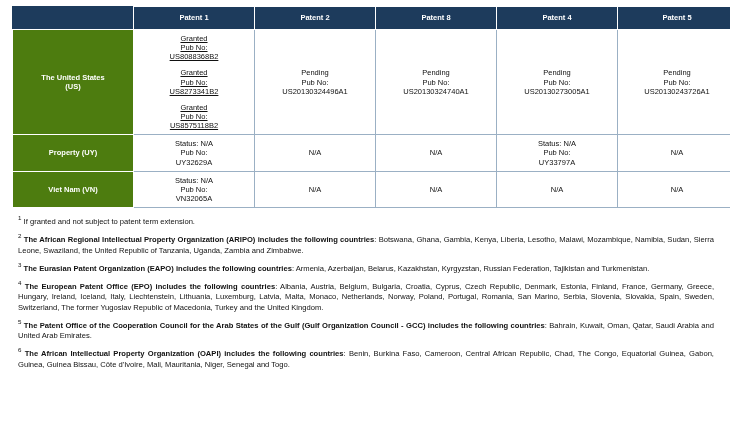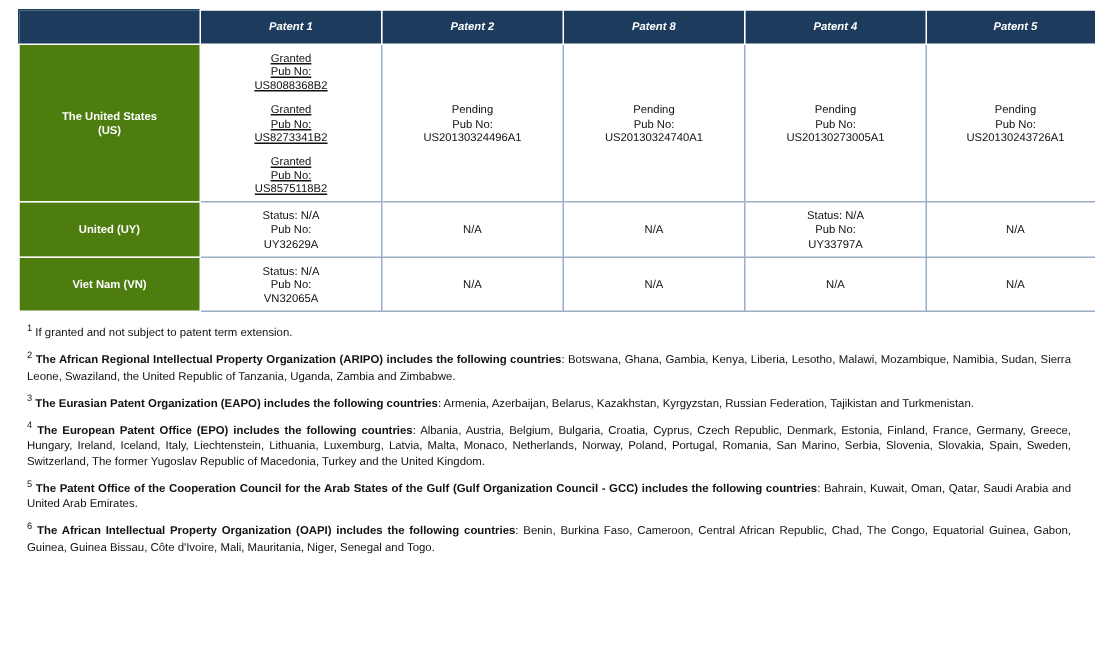--- a/index.html
+++ b/index.html
@@ -33,21 +33,20 @@
     font-size: 7.5px;
     line-height: 1.22;
   }
   thead th {
     background: #1d3b5c;
     color: #ffffff;
     font-weight: bold;
     height: 20px;
     text-align: center;
     font-size: 8px;
-    font-style: italic;
   }
   thead th.corner {
     background: #1d3b5c;
     border-left: 1px solid #1d3b5c;
     border-top: 1px solid #1d3b5c;
   }
   tbody td.region {
     background: #4d7c0f;
     color: #ffffff;
     font-weight: bold;
@@ -163,21 +162,21 @@
         <td class="cell">
           <div class="blk">
             <span class="ln">Pending</span>
             <span class="ln">Pub No:</span>
             <span class="ln">US20130243726A1</span>
           </div>
         </td>
       </tr>
 
       <tr>
-        <td class="region">United (UY)</td>
+        <td class="region">Property (UY)</td>
         <td class="cell">
           <div class="blk">
             <span class="ln">Status: N/A</span>
             <span class="ln">Pub No:</span>
             <span class="ln">UY32629A</span>
           </div>
         </td>
         <td class="cell">N/A</td>
         <td class="cell">N/A</td>
         <td class="cell">

